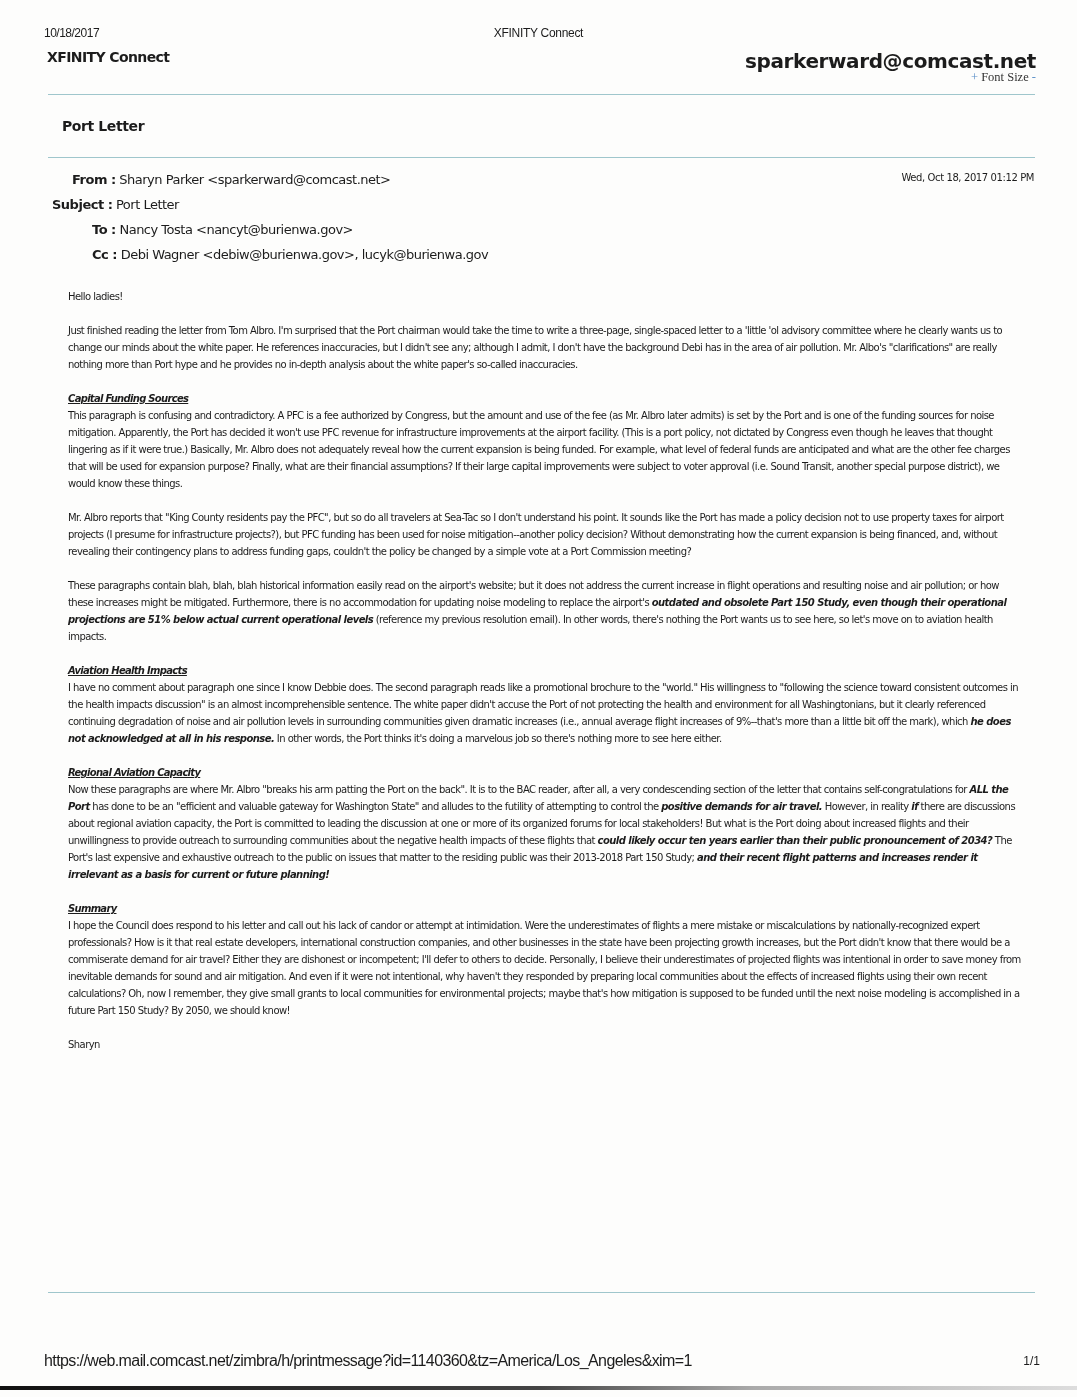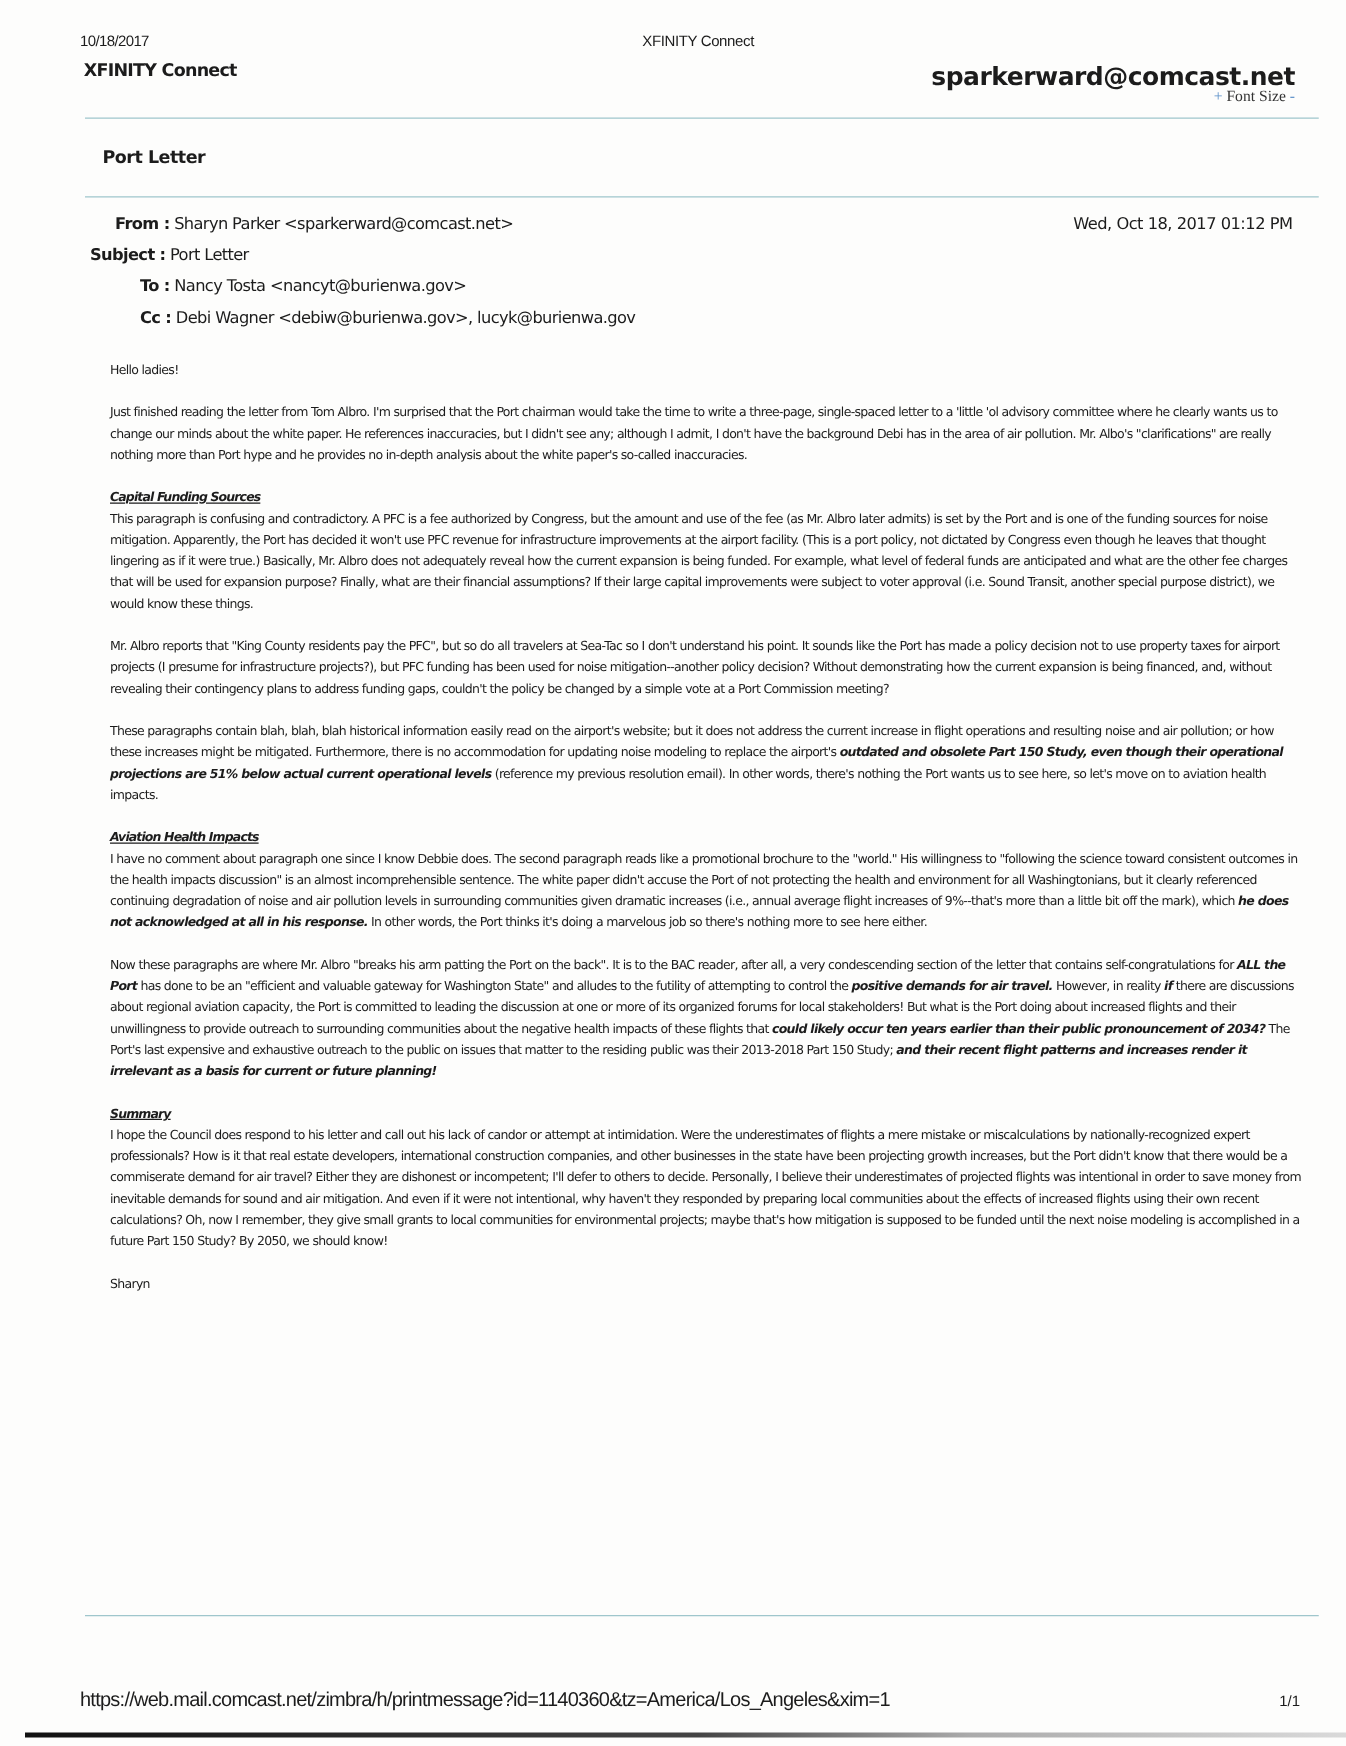--- a/index.html
+++ b/index.html
@@ -1,32 +1,32 @@
 <!DOCTYPE html>
 <html><head>
 <meta charset="utf-8">
 <style>
   html, body { margin: 0; padding: 0; }
   body {
     width: 1077px; height: 1397px; position: relative; overflow: hidden;
     background: #fdfdfc; color: #1c1c1c;
     font-family: "DejaVu Sans", sans-serif;
   }
-  .abs { position: absolute; margin-left: 20px; }
+  .abs { position: absolute; }
   .print-date { left: 44px; top: 26px; font-family: "Liberation Sans", sans-serif; font-size: 12px; letter-spacing: -0.5px; }
   .print-title { left: 0; width: 1077px; text-align: center; top: 26px; font-family: "Liberation Sans", sans-serif; font-size: 12px; letter-spacing: -0.3px; }
   .brand { left: 47px; top: 49px; font-weight: bold; font-size: 14px; letter-spacing: -0.6px; }
   .account { right: 41px; top: 49px; font-weight: bold; font-size: 20px; letter-spacing: -0.4px; }
   .font-size { right: 41px; top: 70px; font-family: "Liberation Serif", serif; font-size: 12.5px; color: #333; }
   .font-size .plus, .font-size .minus { color: #5a8fc8; cursor: pointer; }
   .rule { left: 48px; width: 987px; height: 0; border-top: 1.5px solid #9fc6cc; }
   .subject-title { left: 62px; top: 118px; font-weight: bold; font-size: 14px; letter-spacing: -0.4px; }
   .hdr { font-size: 13px; letter-spacing: -0.5px; }
   .hdr b { font-weight: bold; }
-  .date-right { right: 43px; top: 172px; font-size: 13px; letter-spacing: -0.4px; }
+  .date-right { right: 43px; top: 172px; font-size: 10px; letter-spacing: -0.4px; }
   .body-text {
     left: 68px; width: 955px; top: 288px;
     font-size: 10px; line-height: 17px; letter-spacing: -0.55px;
   }
   .body-text p { margin: 0 0 17px 0; }
   .sec-head { font-weight: bold; font-style: italic; text-decoration: underline; display: block; margin-top: 2px; letter-spacing: -0.7px; }
   .em { font-weight: bold; font-style: italic; }
   .footer-url { left: 44px; top: 1352px; font-family: "Liberation Sans", sans-serif; font-size: 16px; letter-spacing: -0.6px; }
   .footer-page { right: 37px; top: 1354px; font-family: "Liberation Sans", sans-serif; font-size: 12px; }
   .scan-edge { left: 0; top: 1386px; width: 1077px; height: 4px; background: linear-gradient(to right, #111 0%, #444 50%, #aaa 70%, #ddd 100%); }
@@ -79,20 +79,21 @@
         <p><span>Mr. Albro reports that "King County residents pay the PFC", but so do all travelers at Sea-Tac so I don't understand his point.  It sounds like the Port has made a policy decision not to use property taxes for airport projects (I presume for infrastructure projects?), but PFC funding has been used for noise mitigation--another policy decision?  Without demonstrating how the current expansion is being financed, and, without revealing their contingency plans to address funding gaps, couldn't the policy be changed by a simple vote at a Port Commission meeting?</span></p>
       </div>
       <div>
         <p><span>These paragraphs contain blah, blah, blah historical information easily read on the airport's website; but it does not address the current increase in flight operations and resulting noise and air pollution; or how these increases might be mitigated.  Furthermore, there is no accommodation for updating noise modeling to replace the airport's </span><span class="em">outdated and obsolete Part 150 Study, even though their operational projections are 51% below actual current operational levels</span><span>  (reference my previous resolution email).  In other words, there's nothing the Port wants us to see here, so let's move on to aviation health impacts.</span></p>
       </div>
       <div>
         <span class="sec-head">Aviation Health Impacts</span>
         <p><span>I have no comment about paragraph one since I know Debbie does.  The second paragraph reads like a promotional brochure to the "world."  His willingness to "following the science toward consistent outcomes in the health impacts discussion" is an almost incomprehensible sentence.  The white paper didn't accuse the Port of not protecting the health and environment for all Washingtonians, but it clearly referenced continuing degradation of noise and air pollution levels in surrounding communities given dramatic increases (i.e., annual average flight increases of 9%--that's more than a little bit off the mark), which </span><span class="em">he does not acknowledged at all in his response.</span><span>  In other words, the Port thinks it's doing a marvelous job so there's nothing more to see here either.</span></p>
       </div>
       <div>
+        <span class="sec-head">Regional Aviation Capacity</span>
         <p><span>Now these paragraphs are where Mr. Albro "breaks his arm patting the Port on the back".  It is to the BAC reader, after all, a very condescending section of the letter that contains self-congratulations for </span><span class="em">ALL the Port</span><span> has done to be an "efficient and valuable gateway for Washington State" and alludes to the futility of attempting to control the </span><span class="em">positive demands for air travel.</span><span>  However, in reality </span><span class="em">if</span><span> there are discussions about regional aviation capacity, the Port is committed to leading the discussion at one or more of its organized forums for local stakeholders!   But what is the Port doing about increased flights and their unwillingness  to provide outreach to surrounding communities about the negative health impacts of these flights that </span><span class="em">could likely occur ten years earlier than their public pronouncement of 2034?</span><span>  The Port's last expensive and exhaustive outreach to the public on issues that matter to the residing public was their 2013-2018 Part 150 Study; </span><span class="em">and their recent flight patterns and increases render it irrelevant as a basis for current or future planning!</span></p>
       </div>
       <div>
         <span class="sec-head">Summary</span>
         <p><span>I hope the Council does respond to his letter and call out his lack of candor or attempt at intimidation.  Were the underestimates of flights a mere mistake or miscalculations by nationally-recognized expert professionals?  How is it that real estate developers, international construction companies, and other businesses in the state have been projecting growth increases, but the Port didn't know that there would be a commiserate demand for air travel?  Either they are dishonest or incompetent; I'll defer to others to decide.  Personally, I believe their underestimates of projected flights was intentional in order to save money from inevitable demands for sound and air mitigation.  And even if it were not intentional, why haven't they responded by preparing local communities about the effects of increased flights using their own recent calculations?  Oh, now I remember, they give small grants to local communities for environmental projects; maybe that's how mitigation is supposed to be funded until the next noise modeling is accomplished in a future Part 150 Study?  By 2050, we should know!</span></p>
       </div>
     </div>
   <p style="margin-top:8px;">Sharyn</p>
 </div>
 

